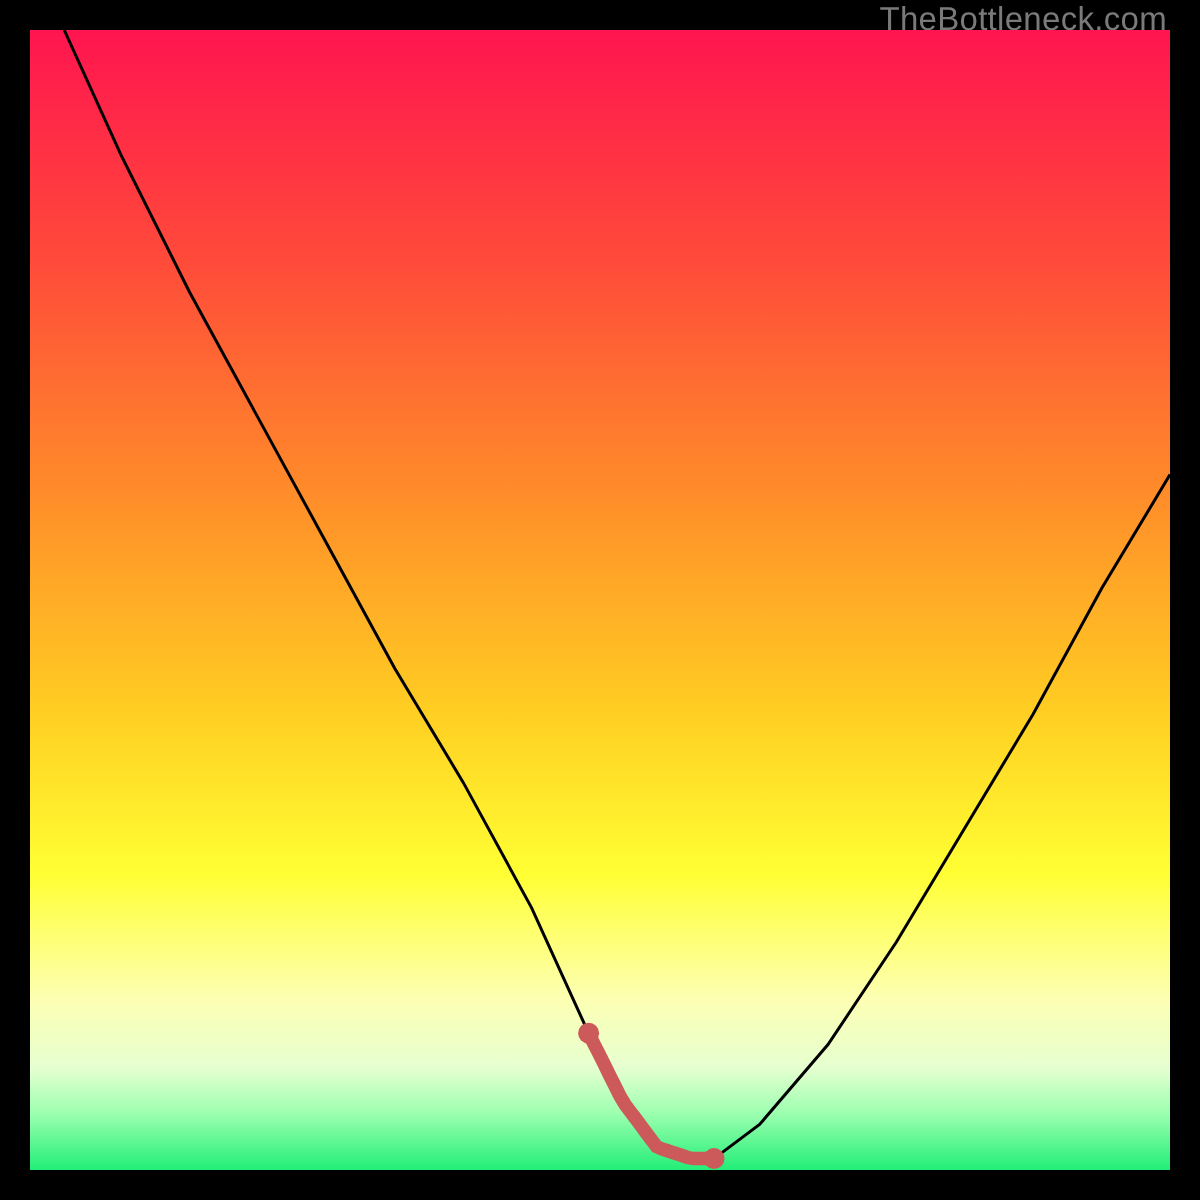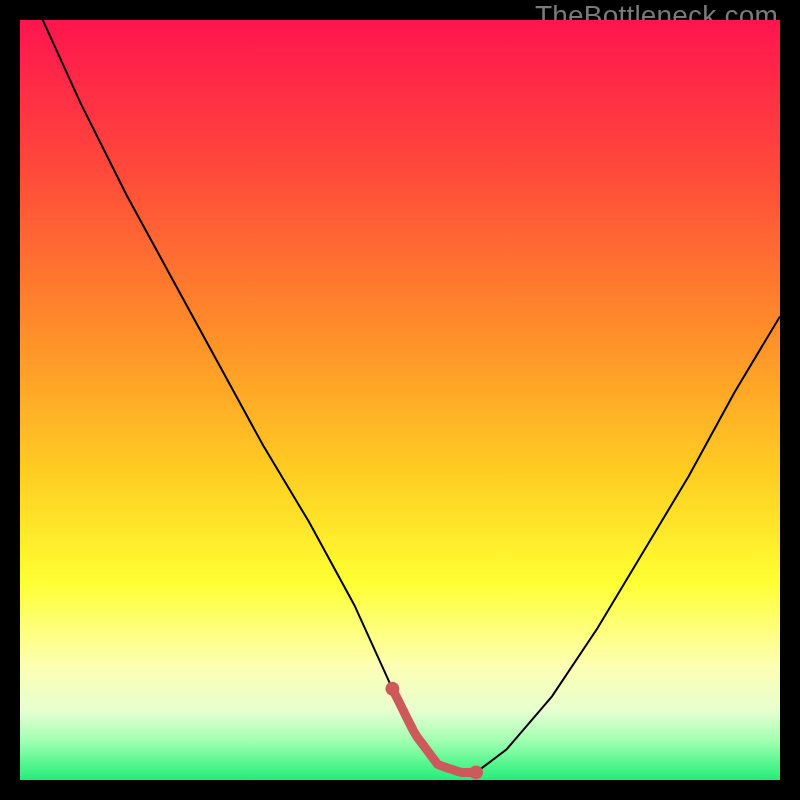--- a/index.html
+++ b/index.html
@@ -25,21 +25,21 @@
     width: 760px;
     height: 760px;
     overflow: hidden;
   }
   .watermark {
     position: absolute;
     top: 0px;
     right: 22px;
     color: #7a7a7a;
     font-family: Arial, Helvetica, sans-serif;
-    font-size: 28px;
+    font-size: 22px;
     letter-spacing: 0.2px;
     user-select: none;
   }
   svg { display: block; }
 </style>
 </head>
 <body>
 
 <div class="frame">
 

